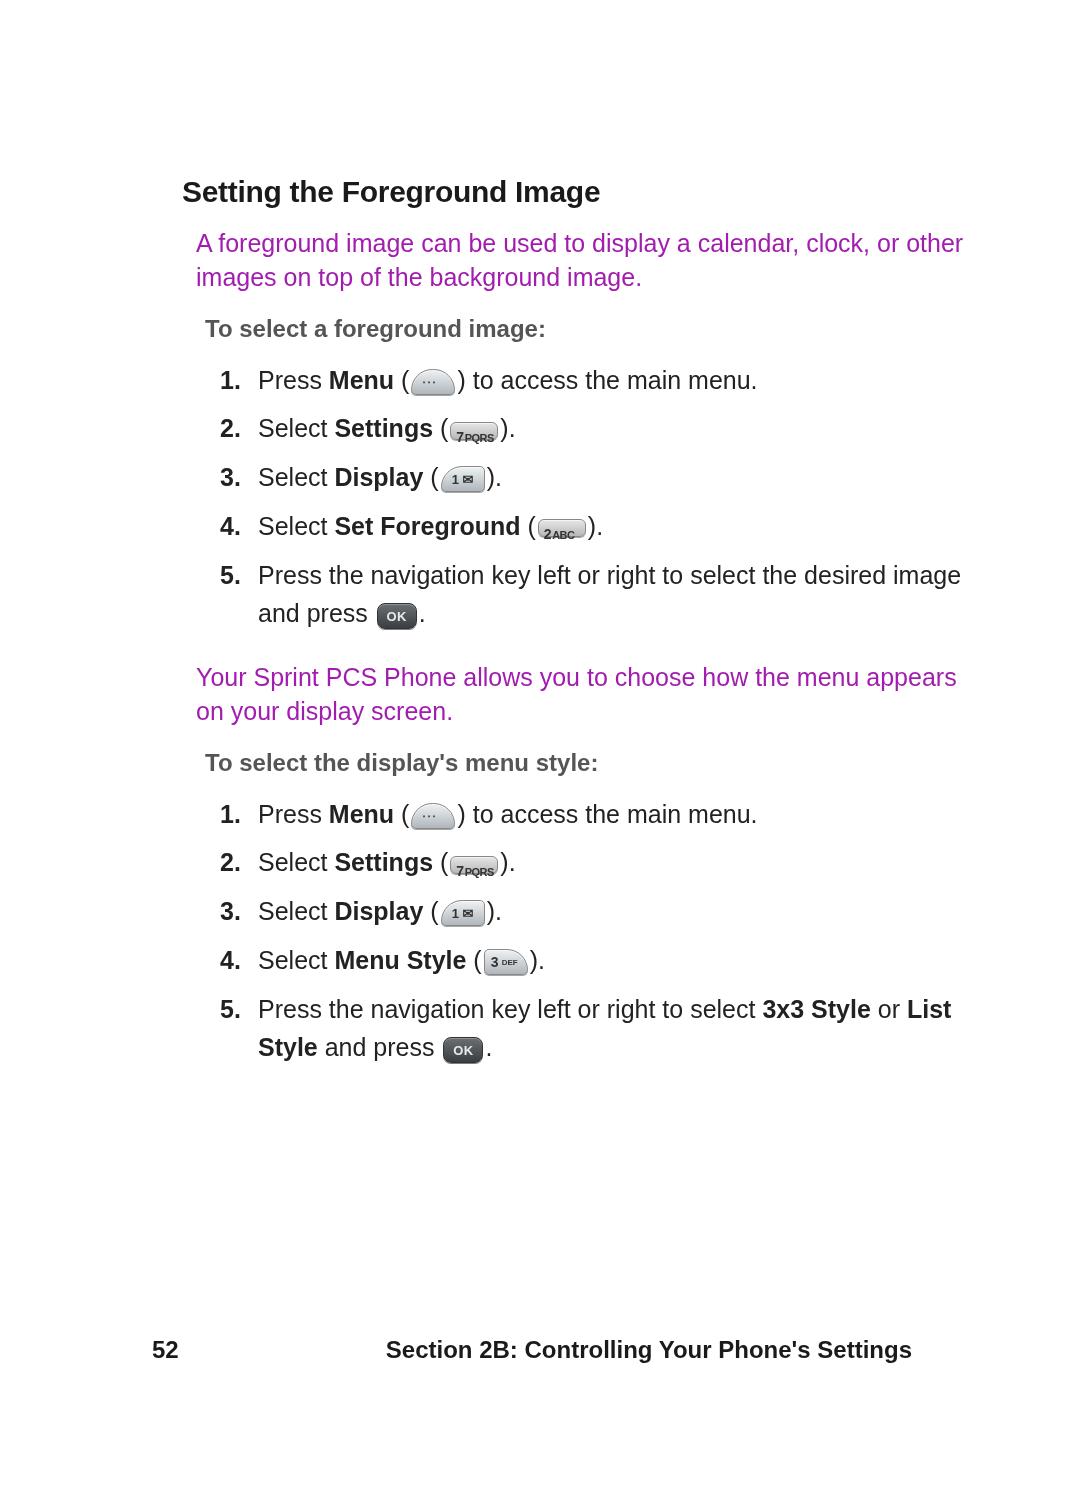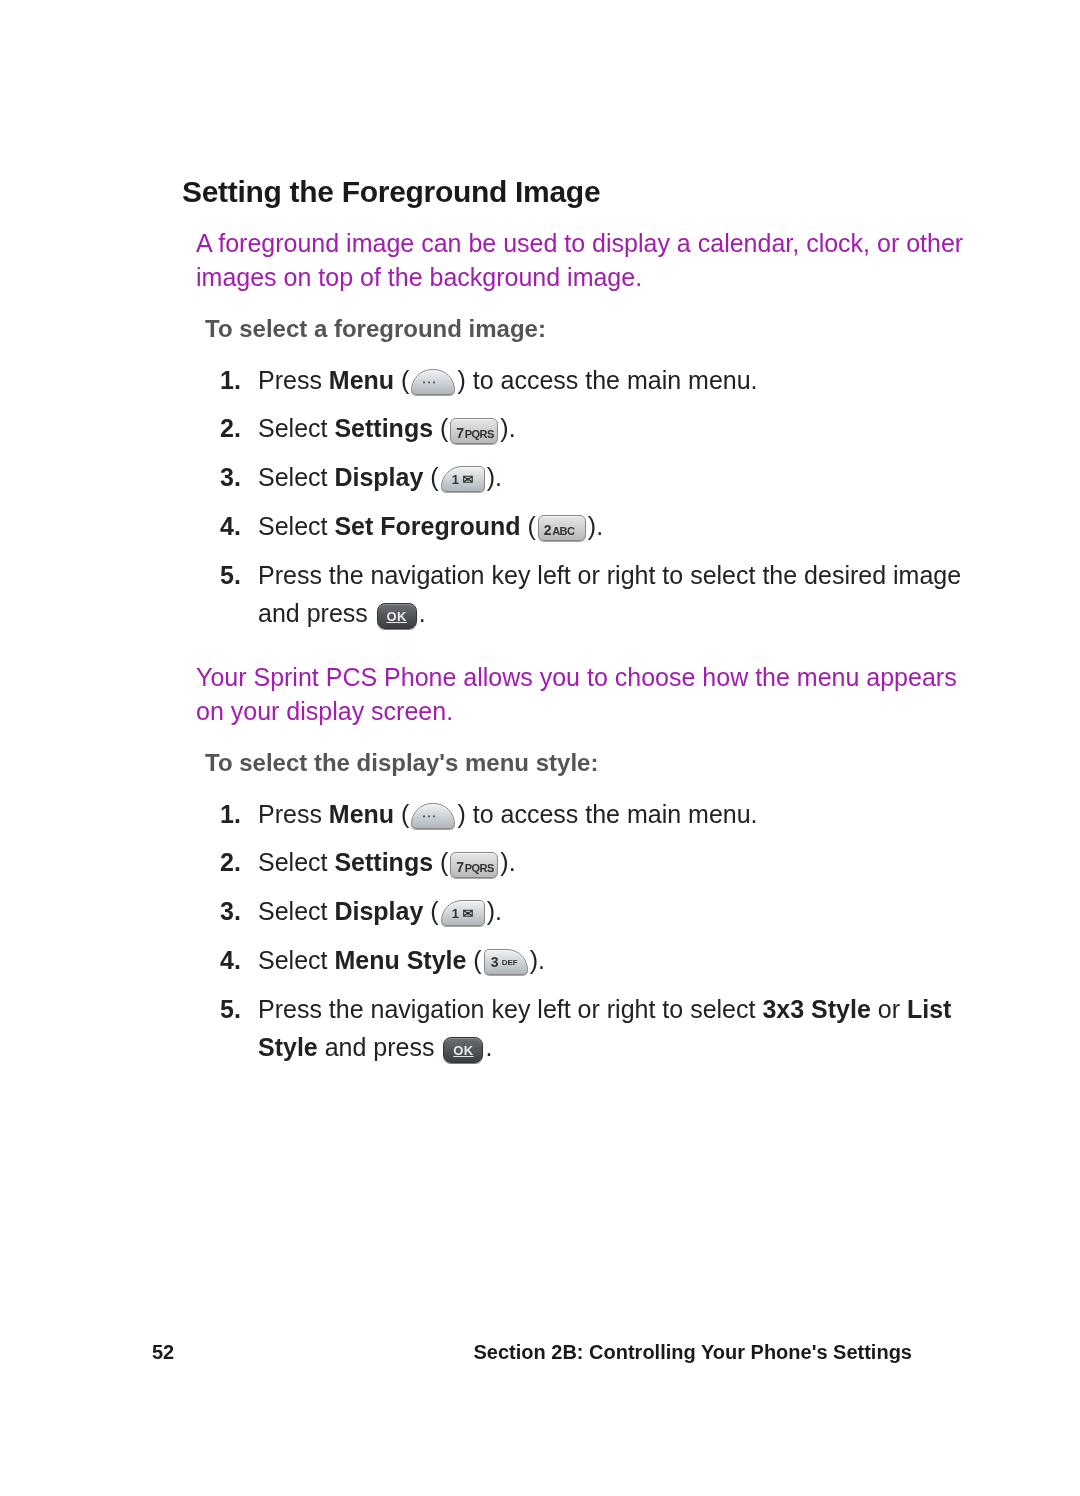--- a/index.html
+++ b/index.html
@@ -69,21 +69,21 @@
       width: 44px; height: 26px;
       border-radius: 26px 26px 6px 6px / 26px 26px 6px 6px;
       background: linear-gradient(#eef2f4,#b0b6bb);
     }
     .key-menu::after {
       content: "⋯";
       position: absolute; left: 9px; top: 0px;
       font-size: 15px; color: #333;
     }
     .key-rect {
-      width: 48px; height: 26px;
+      width: 48px; height: 18px;
       font-size: 11px;
       text-align: left;
       padding: 4px 4px 0 5px;
       color: #333;
       font-weight: 600;
       letter-spacing: -0.5px;
     }
     .key-rect .big { font-size: 14px; font-weight: 700; margin-right: 1px; }
     .key-1 {
       width: 44px; height: 26px;
@@ -115,31 +115,30 @@
       border-radius: 8px;
       background: linear-gradient(#6a6f74,#3a3e42);
       border: 1px solid #333;
       color: #e8e8e8;
       font-size: 13px;
       font-weight: 800;
       text-align: center;
       padding-top: 3px;
       letter-spacing: 0.5px;
       box-shadow: 0 1px 0 rgba(0,0,0,0.5), inset 0 1px 0 rgba(255,255,255,0.25);
-      text-decoration: underline;
     }
     .footer {
       position: absolute;
       bottom: 132px;
       left: 0;
       width: 100%;
       padding: 0 168px 0 152px;
       display: flex;
       justify-content: space-between;
-      font-size: 20px;
+      font-size: 24px;
       font-weight: 700;
       color: #1a1a1a;
     }
   </style>
 </head>
 <body>
 
 <div class="page">
 
   <h2 class="section-title">Setting the Foreground Image</h2>

